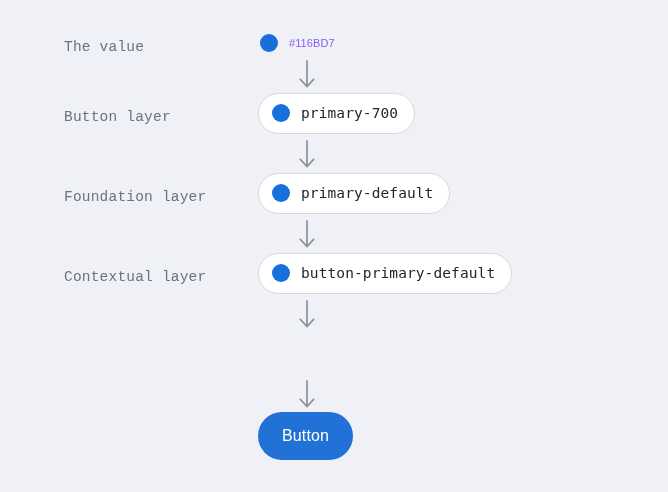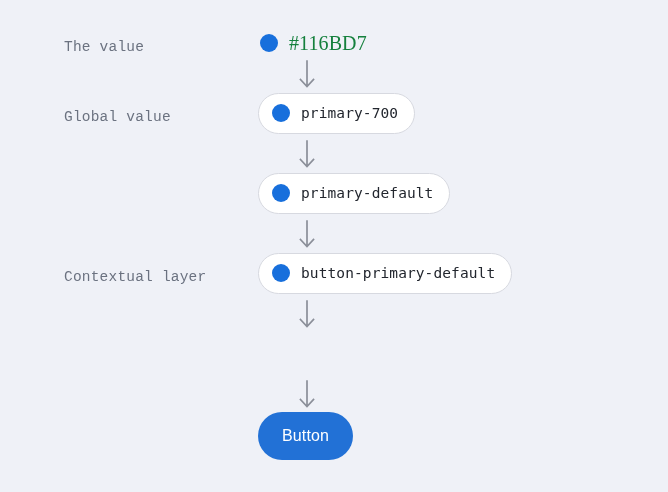--- a/index.html
+++ b/index.html
@@ -52,23 +52,23 @@
   }
 
   
   .value-node {
     display: flex;
     align-items: center;
     gap: 11px;
     padding: 0 2px;
   }
   .value-text {
-    font-family: Liberation Serif, serif;
-    font-size: 20px;
-    color: #15803d;
+    font-family: Liberation Sans, sans-serif;
+    font-size: 11px;
+    color: #8b5cf6;
     letter-spacing: 0.1px;
     white-space: nowrap;
   }
 
   
   .pill {
     display: inline-flex;
     align-items: center;
     gap: 11px;
     height: 41px;
@@ -142,36 +142,37 @@
     </div>
   </div>
 
   <div class="arrow" style="top:60px;">
     <svg width="22" height="32" viewBox="0 0 22 32" aria-hidden="true">
       <path d="M11 1 L11 26 M4.5 19.5 L11 26.5 L17.5 19.5" fill="none" stroke="#8b8f99" stroke-width="1.7" stroke-linecap="square"></path>
     </svg>
   </div>
 
   <div class="row" style="top:92px;">
-    <div class="row-label">Global value</div>
+    <div class="row-label">Button layer</div>
     <div class="row-node">
       <div class="pill">
         <span class="swatch"></span>
         <span class="pill-text">primary-700</span>
       </div>
     </div>
   </div>
 
   <div class="arrow" style="top:140px;">
     <svg width="22" height="32" viewBox="0 0 22 32" aria-hidden="true">
       <path d="M11 1 L11 26 M4.5 19.5 L11 26.5 L17.5 19.5" fill="none" stroke="#8b8f99" stroke-width="1.7" stroke-linecap="square"></path>
     </svg>
   </div>
 
   <div class="row" style="top:172px;">
+    <div class="row-label">Foundation layer</div>
     <div class="row-node">
       <div class="pill">
         <span class="swatch"></span>
         <span class="pill-text">primary-default</span>
       </div>
     </div>
   </div>
 
   <div class="arrow" style="top:220px;">
     <svg width="22" height="32" viewBox="0 0 22 32" aria-hidden="true">

